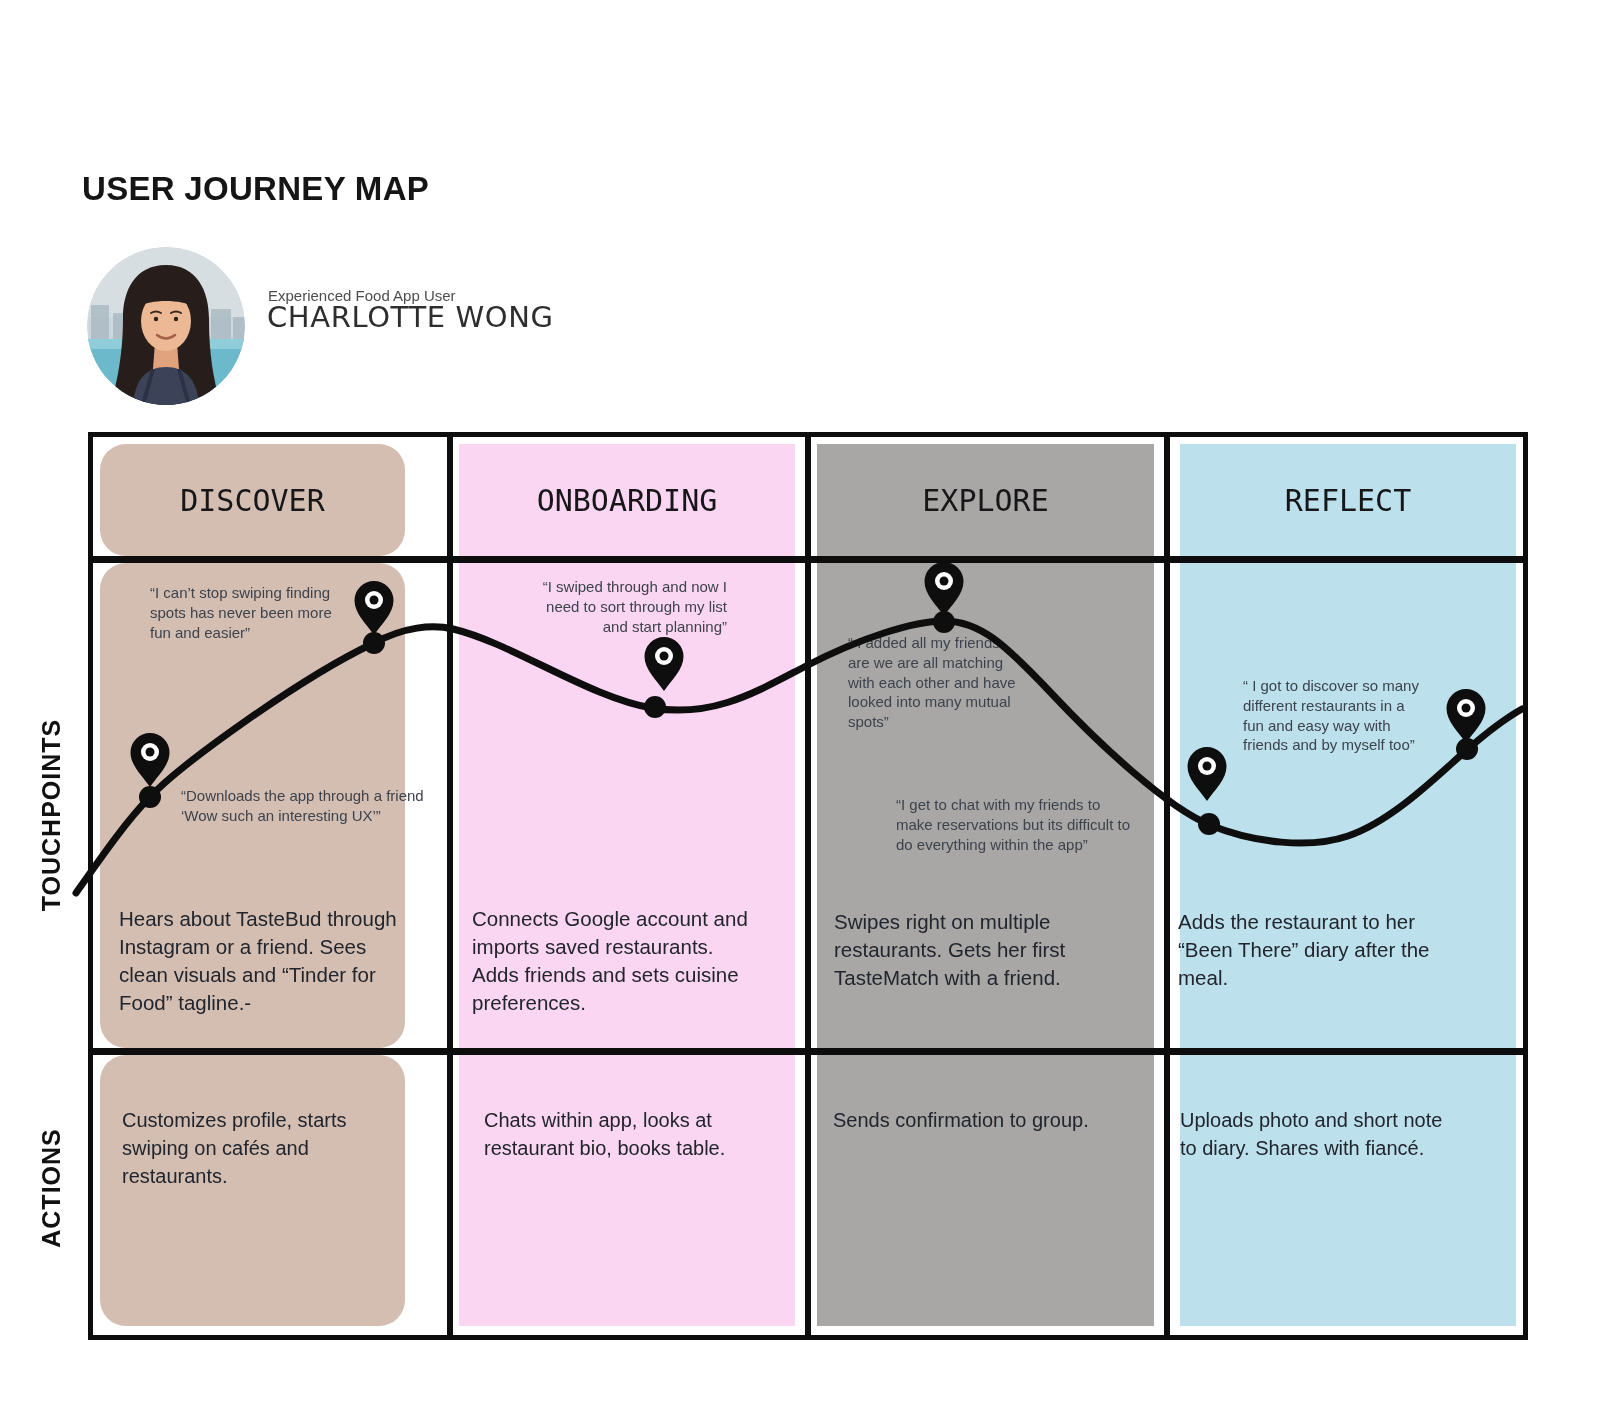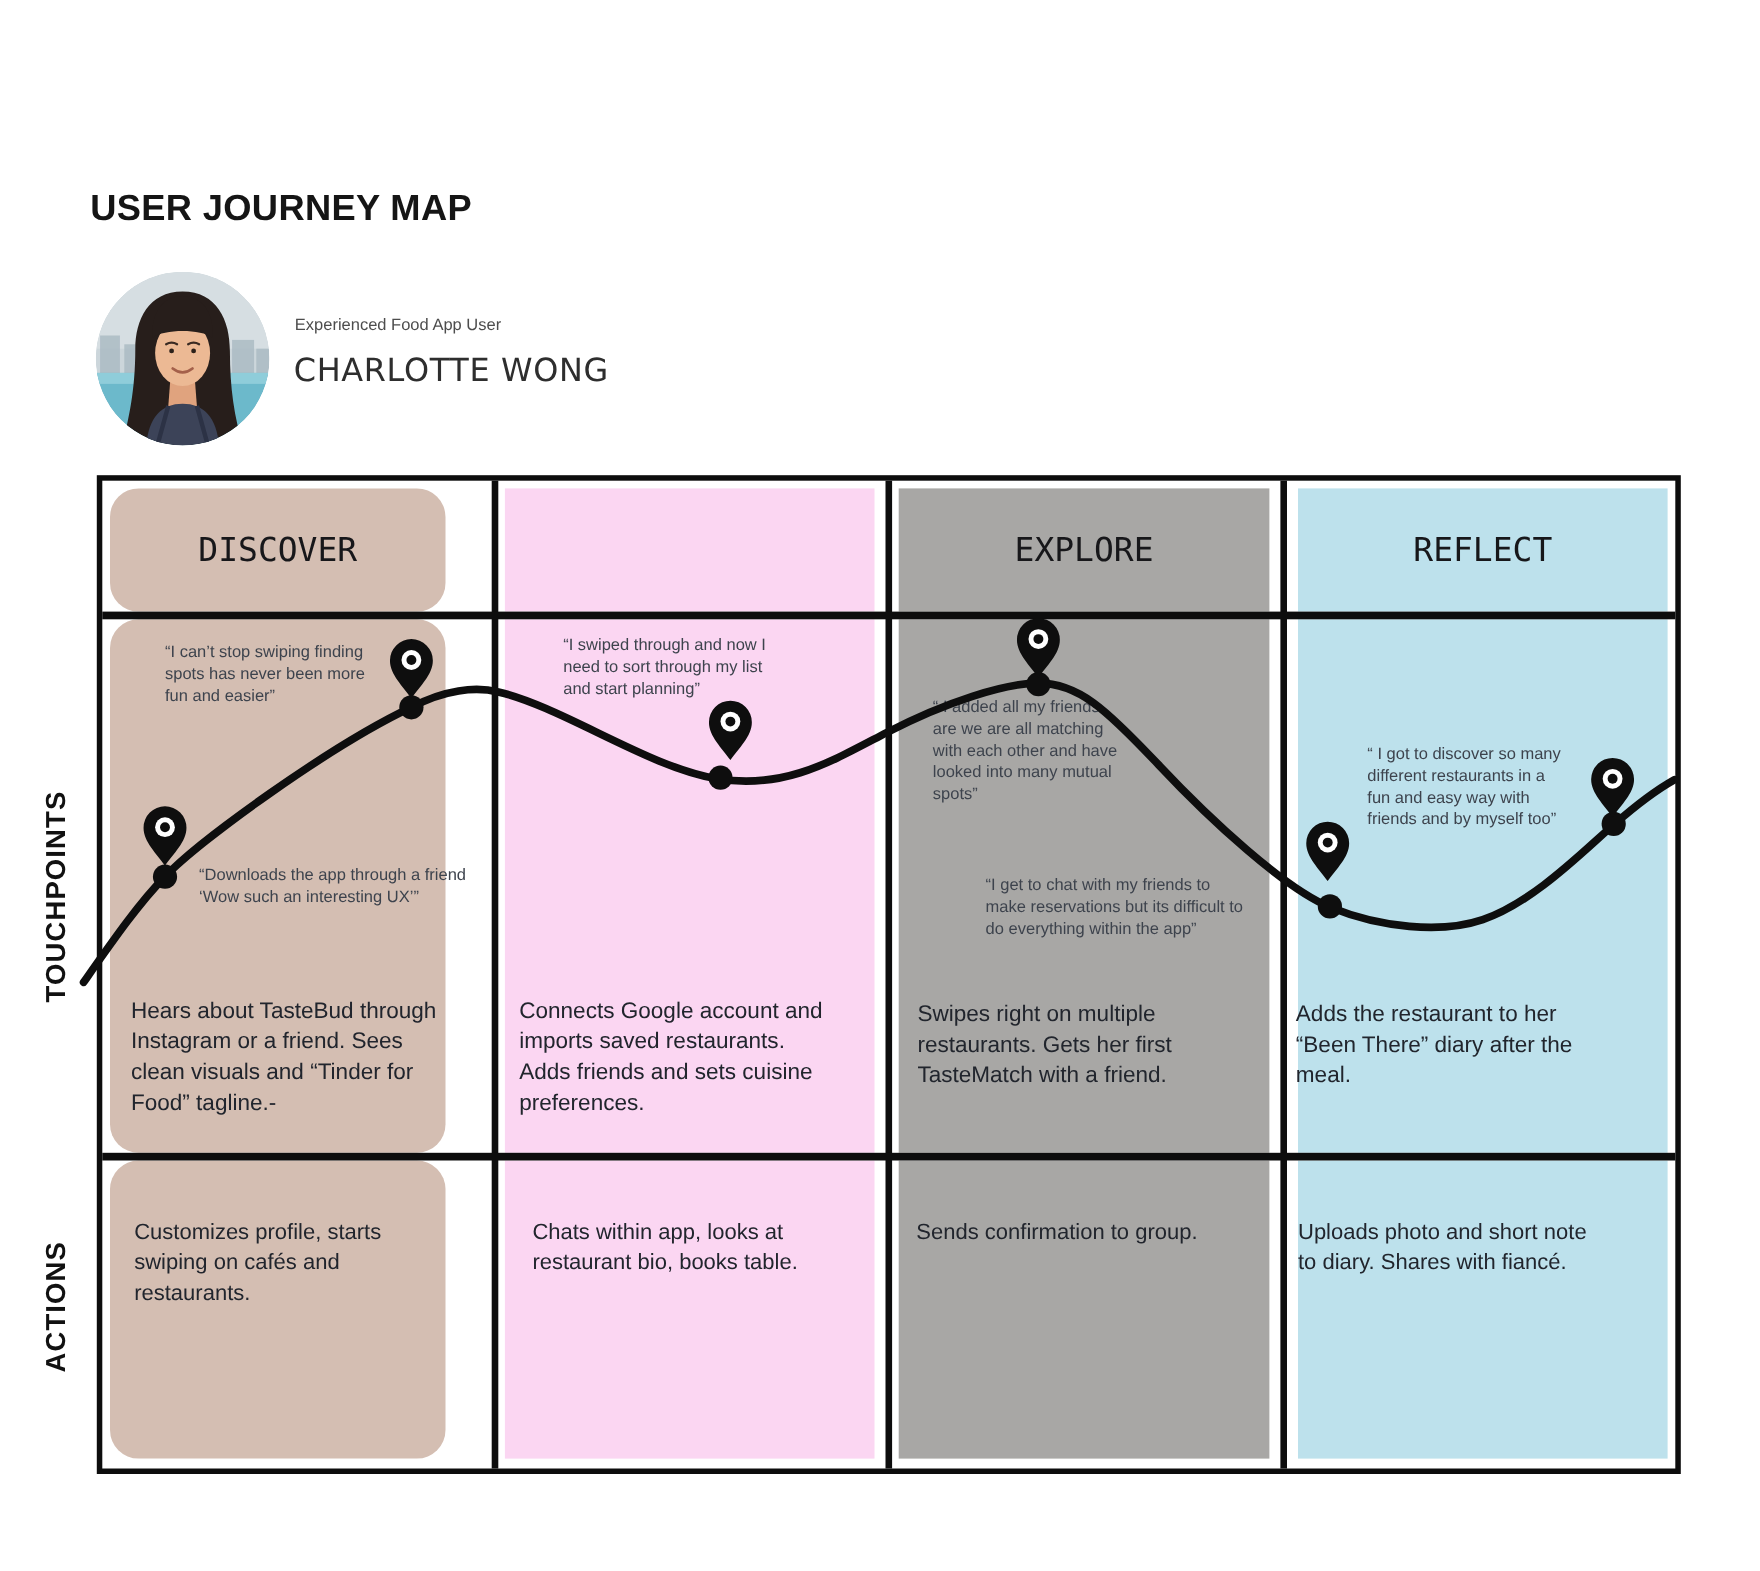--- a/index.html
+++ b/index.html
@@ -4,21 +4,21 @@
 <style>
   html,body{margin:0;padding:0;background:#ffffff;}
   .page{position:relative;width:1600px;height:1428px;background:#fff;overflow:hidden;
         font-family:"Liberation Sans",sans-serif;color:#1f232b;}
   .abs{position:absolute;}
 
   .title{left:82px;top:170px;font-size:33px;font-weight:bold;color:#151515;letter-spacing:0.3px;}
 
   .avatar{left:87px;top:247px;width:158px;height:158px;border-radius:50%;overflow:hidden;}
   .persona-role{left:268px;top:287px;font-size:15px;color:#4d4d4d;}
-  .persona-name{left:267px;top:319px;font-size:29px;color:#2e2e2e;letter-spacing:0.6px;
+  .persona-name{left:267px;top:300px;font-size:29px;color:#2e2e2e;letter-spacing:0.6px;
                 font-family:"DejaVu Sans","Liberation Sans",sans-serif;}
 
   .table-frame{left:88px;top:432px;width:1440px;height:908px;border:5px solid #0d0d0d;box-sizing:border-box;background:#fff;}
   .vline{top:437px;height:898px;width:6px;background:#0d0d0d;z-index:2;}
   .hline{left:93px;width:1430px;height:7px;background:#0d0d0d;z-index:2;}
 
   .cell{z-index:1;}
   .c1{left:100px;width:305px;border-radius:26px;}
   .c2{left:459px;width:336px;}
   .c3{left:817px;width:337px;}
@@ -103,32 +103,33 @@
   <div class="abs cell c2 r2" style="background-color: rgb(251, 214, 242);"></div>
   <div class="abs cell c2 r3" style="background-color: rgb(251, 214, 242);"></div>
   <div class="abs cell c3 r1" style="background-color: rgb(168, 167, 165);"></div>
   <div class="abs cell c3 r2" style="background-color: rgb(168, 167, 165);"></div>
   <div class="abs cell c3 r3" style="background-color: rgb(168, 167, 165);"></div>
   <div class="abs cell c4 r1" style="background-color: rgb(189, 225, 236);"></div>
   <div class="abs cell c4 r2" style="background-color: rgb(189, 225, 236);"></div>
   <div class="abs cell c4 r3" style="background-color: rgb(189, 225, 236);"></div>
 
   <div class="abs stage-header c1 r1">DISCOVER</div>
+  <div class="abs stage-header c2 r1">ONBOARDING</div>
   <div class="abs stage-header c3 r1">EXPLORE</div>
   <div class="abs stage-header c4 r1">REFLECT</div>
 
   <div class="abs row-label" style="left:-103px;top:795px;">TOUCHPOINTS</div>
   <div class="abs row-label" style="left:-103px;top:1168px;">ACTIONS</div>
 
   <div class="abs quote" style="left:150px;top:583px;width:215px;">“I can’t stop swiping finding
 spots has never been more
 fun and easier”</div>
   <div class="abs quote" style="left:181px;top:786px;width:280px;">“Downloads the app through a friend
 ‘Wow such an interesting UX’”</div>
-  <div class="abs quote" style="left:512px;top:577px;width:215px;">“I swiped through and now I
+  <div class="abs quote" style="left:512px;top:577px;width:215px;text-align:right;">“I swiped through and now I
 need to sort through my list
 and start planning”</div>
   <div class="abs quote" style="left:848px;top:633px;width:215px;">“ I added all my friends
 are we are all matching
 with each other and have
 looked into many mutual
 spots”</div>
   <div class="abs quote" style="left:896px;top:795px;width:280px;">“I get to chat with my friends to
 make reservations but its difficult to
 do everything within the app”</div>

